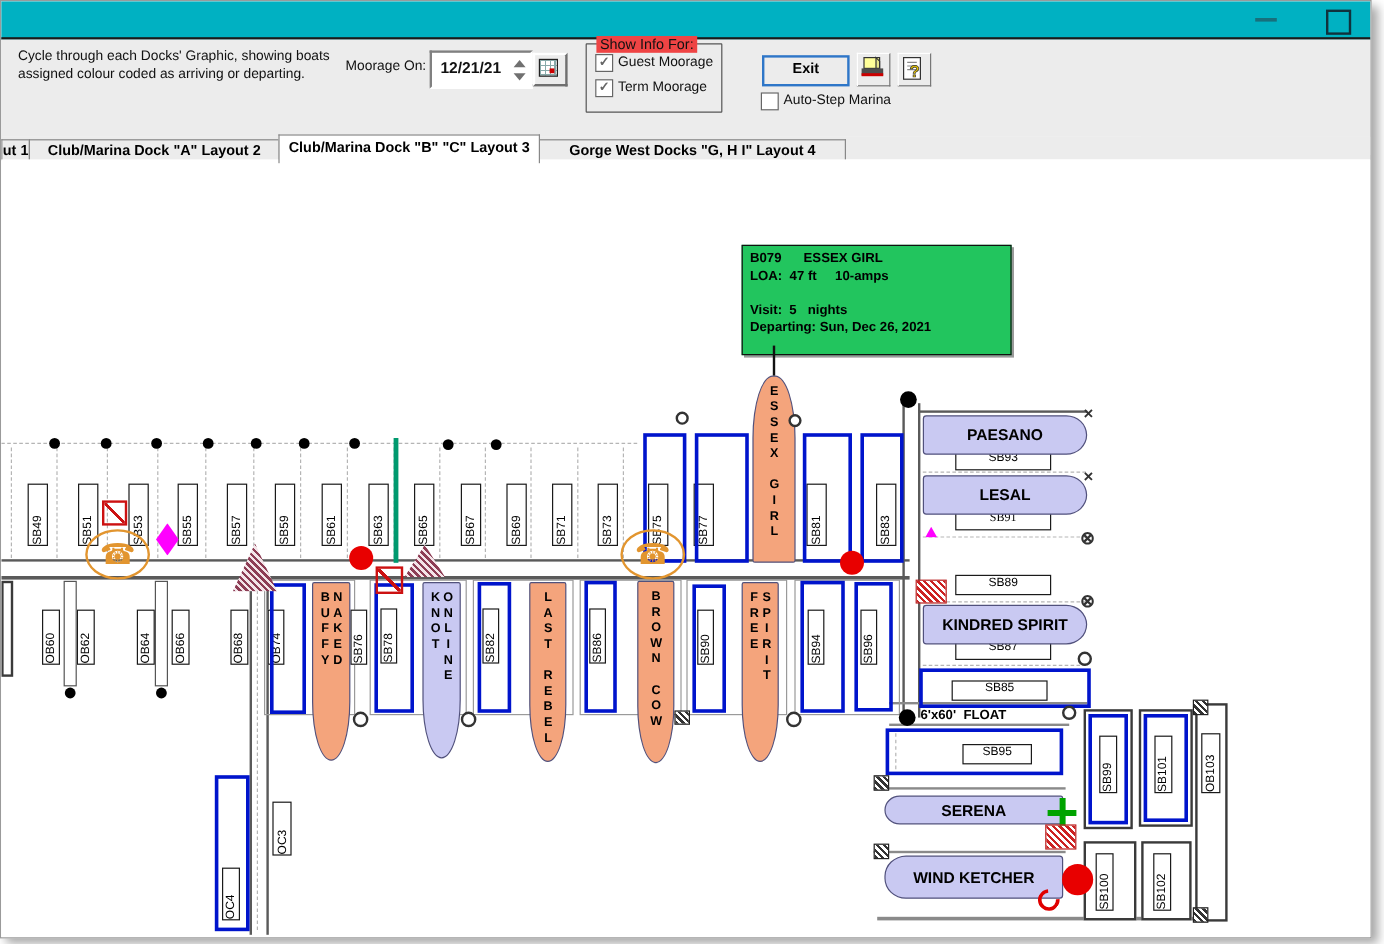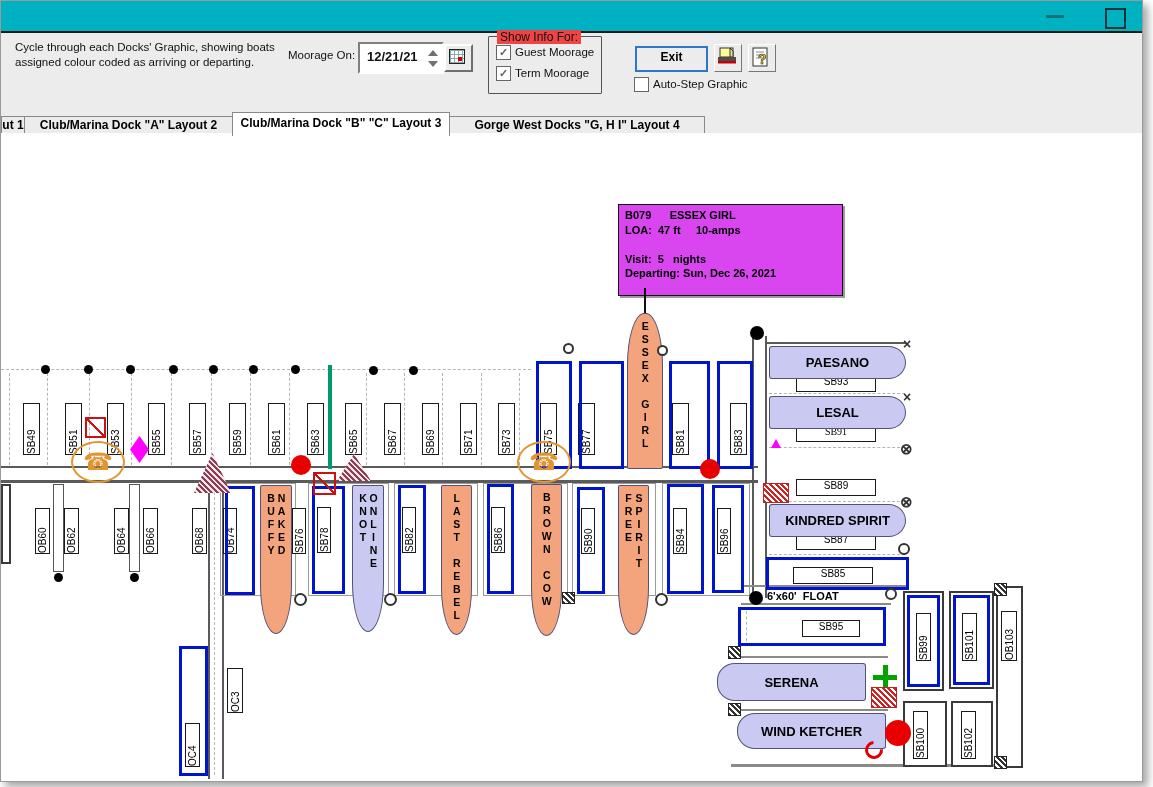--- a/index.html
+++ b/index.html
@@ -71,21 +71,21 @@
   .tri{clip-path:polygon(50% 0,100% 100%,0 100%);background:repeating-linear-gradient(45deg,#8d3d55 0 2px,#f3e4e8 2px 4px);z-index:6;}
   .tri.solid{background:#ff00ff;}
   .redsq{border:2px solid #cc1111;background:linear-gradient(to top right,transparent 45%,#cc1111 45%,#cc1111 55%,transparent 55%);z-index:6;}
   .hsq-red{border:1px solid #b22;background:repeating-linear-gradient(45deg,#cc2222 0 2px,#fff 2px 4px);z-index:6;}
   .hsq-bw{border:1px solid #222;background:repeating-linear-gradient(45deg,#333 0 2px,#fff 2px 4px);z-index:6;}
   .greenv{background:#00996e;z-index:5;}
   .plus{background:linear-gradient(#00a300,#00a300) center/100% 5px no-repeat,linear-gradient(#00a300,#00a300) center/5px 100% no-repeat;z-index:6;}
   .arc{border:3px solid #e00000;border-radius:50%;border-top-color:transparent;transform:rotate(40deg);z-index:6;}
   .ftext{font-weight:bold;font-size:11px;white-space:pre;color:#000;z-index:5;}
   
-  #tooltip{position:absolute;left:617px;top:71px;width:211px;height:84px;background:#d946ef;border:1px solid #111;
+  #tooltip{position:absolute;left:617px;top:71px;width:211px;height:84px;background:#22c55e;border:1px solid #111;
      box-shadow:2px 2px 0 #9a9a9a;z-index:20;padding:3px 6px;}
   #tooltip div{font-size:11px;font-weight:bold;white-space:pre;line-height:14.5px;color:#000;}
   #pointer{position:absolute;left:643px;top:155px;width:2px;height:25px;background:#111;z-index:20;}
 </style>
 </head>
 <body>
 
 <div id="window">
   <div id="titlebar">
     <div id="min-btn"></div>
@@ -132,21 +132,21 @@
       <svg width="24" height="24" viewBox="0 0 24 24" style="position:absolute;left:0;top:0">
         <rect x="4" y="3" width="14" height="18" fill="#fff" stroke="#333"></rect>
         <line x1="7" y1="7" x2="15" y2="7" stroke="#888"></line>
         <line x1="7" y1="10" x2="15" y2="10" stroke="#888"></line>
         <line x1="7" y1="13" x2="15" y2="13" stroke="#888"></line>
         <text x="9" y="19" font-size="14" font-weight="bold" fill="#e6c300" stroke="#333" stroke-width="0.6">?</text>
       </svg>
     </div>
     <div id="autostep" style="width:150px;height:14px;position:absolute;">
       <div class="cbox"></div>
-      <div class="cblab">Auto-Step Graphic</div>
+      <div class="cblab">Auto-Step Marina</div>
     </div>
   </div>
 
   <div id="tabstrip">
       <div class="tab" style="left: 0px; width: 22px;">ut 1</div>
       <div class="tab" style="left: 23px; width: 207px;">Club/Marina Dock "A" Layout 2</div>
       <div class="tab active" style="left: 231px; width: 216px;">Club/Marina Dock "B"  "C" Layout 3</div>
       <div class="tab" style="left: 448px; width: 254px;">Gorge West Docks "G, H  I" Layout 4</div>
     </div>
   <div id="grayblock"></div>
@@ -306,21 +306,21 @@
         <div class="it ftext" style="left: 766px; top: 457px;">6'x60'  FLOAT</div>
         <div class="it pin" style="left: 884px; top: 455px; width: 12px; height: 12px;"></div>
         <div class="it hline" style="left: 740px; top: 470px; width: 150px; height: 2px; background: rgb(138, 138, 138);"></div>
         <div class="it slip" style="left: 737px; top: 474px; width: 148px; height: 39px;"></div>
         <div class="it dash-v" style="left: 745px; top: 478px; height: 30px;"></div>
         <div class="it label" style="left: 801px; top: 487px; width: 58px; height: 17px;">
           <span>SB95</span>
         </div>
         <div class="it hsq-bw" style="left: 727px; top: 513px; width: 13px; height: 13px;"></div>
         <div class="it hline" style="left: 727px; top: 523px; width: 160px; height: 2px; background: rgb(138, 138, 138);"></div>
-        <div class="it boat left lav" style="left: 716px; top: 530px; width: 149px; height: 38px;">
+        <div class="it boat left lav" style="left: 736px; top: 530px; width: 149px; height: 24px;">
           <span>SERENA</span>
         </div>
         <div class="it plus" style="left: 872px; top: 532px; width: 24px; height: 24px;"></div>
         <div class="it hsq-red" style="left: 870px; top: 554px; width: 26px; height: 21px;"></div>
         <div class="it hsq-bw" style="left: 727px; top: 570px; width: 13px; height: 13px;"></div>
         <div class="it hline" style="left: 727px; top: 576px; width: 160px; height: 2px; background: rgb(138, 138, 138);"></div>
         <div class="it boat left lav" style="left: 736px; top: 580px; width: 149px; height: 36px;">
           <span>WIND KETCHER</span>
         </div>
         <div class="it redc" style="left: 884px; top: 587px; width: 26px; height: 26px;"></div>

